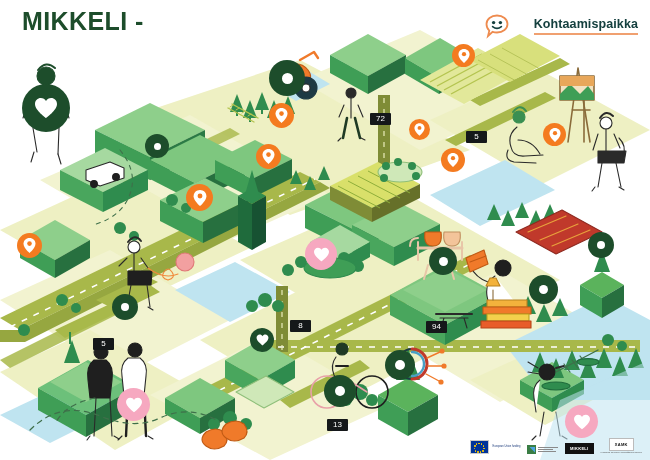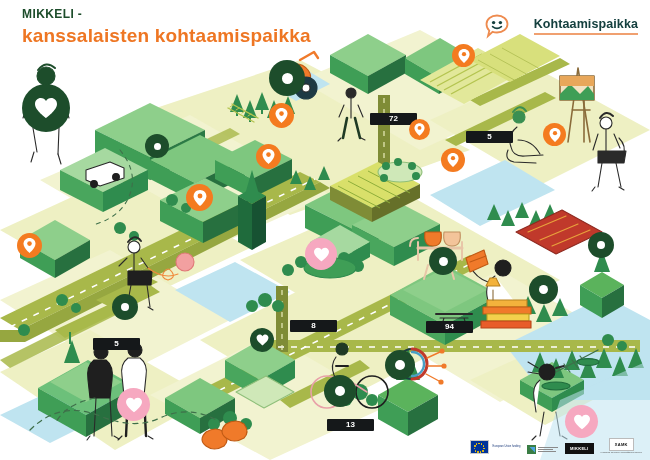--- a/index.html
+++ b/index.html
@@ -3,33 +3,33 @@
 <meta charset="utf-8">
 <title>Mikkeli Kohtaamispaikka</title>
 <style>
   html,body{margin:0;padding:0;background:#fff;}
   body{width:650px;height:460px;overflow:hidden;
        font-family:"Liberation Sans",sans-serif;}
   #poster{position:relative;width:650px;height:460px;background:#ffffff;overflow:hidden;}
 
   
   #title-block{position:absolute;left:22px;top:8px;z-index:40;}
-  #title-line1{font-size:12px;font-weight:bold;color:#1d4d2b;letter-spacing:.4px;line-height:1.1;}
+  #title-line1{font-size:25px;font-weight:bold;color:#1d4d2b;letter-spacing:.4px;line-height:1.1;}
   #title-line2{font-size:19px;font-weight:bold;color:#ee7623;letter-spacing:.2px;line-height:1.25;margin-top:3px;}
 
   
   #brand{position:absolute;right:12px;top:12px;z-index:40;display:flex;align-items:center;gap:6px;}
   #brand-text{font-size:12.5px;font-weight:bold;color:#15403f;letter-spacing:.1px;}
 
   
   #map{position:absolute;inset:0;z-index:5;}
 
   
-  .shield{position:absolute;z-index:30;background:#15181a;color:#fff;font-size:8px;font-weight:bold;
-          padding:2px 19px;border-radius:1px;line-height:1;text-align:center;min-width:9px;}
+  .shield{position:absolute;z-index:30;background:#15181a;color:#fff;font-size:8px;font-weight:normal;
+          padding:2px 6px;border-radius:1px;line-height:1;text-align:center;min-width:9px;}
 
   
   .pin{position:absolute;z-index:32;border-radius:50%;background:#f47b20;
        display:flex;align-items:center;justify-content:center;}
   .pin svg{display:block;}
   .disc{position:absolute;z-index:32;border-radius:50%;background:#1d4d2b;
         display:flex;align-items:center;justify-content:center;}
   .disc .hole{background:#fff;border-radius:50%;}
   .heart{position:absolute;z-index:32;border-radius:50%;
          display:flex;align-items:center;justify-content:center;}
@@ -557,21 +557,20 @@
           <ellipse cx="330" cy="268" rx="26" ry="10" fill="#3f9e56" stroke="#2f8c4e"></ellipse>
         </g>
       </g>
 
       <polygon points="560,400 650,360 650,460 540,460" fill="#bfe4f0" opacity=".55"></polygon>
     </g>
   </svg>
 
   <div id="title-block">
     <div id="title-line1">MIKKELI -</div>
-    <div id="title-line2">kanssalaisten kohtaamispaikka</div>
   </div>
 
   <div id="brand">
     <svg width="28" height="28" viewBox="0 0 28 28">
       <path d="M14 3.5 C20 3.5 24.5 7.2 24.5 12 C24.5 16.8 20 20.5 14 20.5
                C12.4 20.5 10.9 20.25 9.6 19.8 L5 24 L6.3 18.6
                C4.5 17 3.5 14.7 3.5 12 C3.5 7.2 8 3.5 14 3.5 Z" fill="none" stroke="#ee8b4f" stroke-width="1.8"></path>
       <circle cx="10.6" cy="10.6" r="1.7" fill="#15403f"></circle>
       <circle cx="17.4" cy="10.6" r="1.7" fill="#15403f"></circle>
       <path d="M9.6 14.6 q4.4 3.6 8.8 0" fill="none" stroke="#15403f" stroke-width="1.6" stroke-linecap="round"></path>

